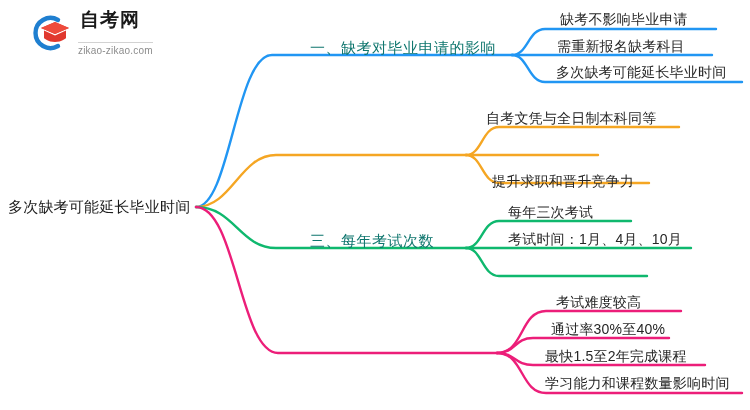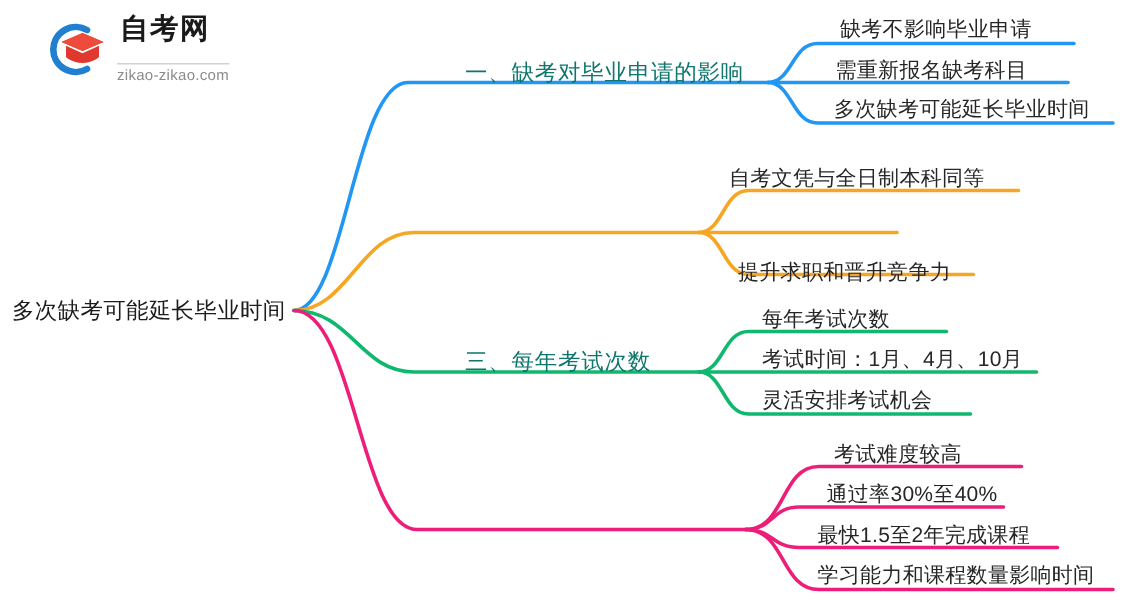--- a/index.html
+++ b/index.html
@@ -141,22 +141,21 @@
 
   <div class="node branch-node" style="left:310px; top:39px;">一、缺考对毕业申请的影响</div>
   <div class="node leaf-node" style="left:560px; top:11px;">缺考不影响毕业申请</div>
   <div class="node leaf-node" style="left:557px; top:38px;">需重新报名缺考科目</div>
   <div class="node leaf-node" style="left:556px; top:64px;">多次缺考可能延长毕业时间</div>
 
   <div class="node leaf-node" style="left:486px; top:110px;">自考文凭与全日制本科同等</div>
   <div class="node leaf-node" style="left:492px; top:173px;">提升求职和晋升竞争力</div>
 
   <div class="node branch-node" style="left:310px; top:232px;">三、每年考试次数</div>
-  <div class="node leaf-node" style="left:508px; top:204px;">每年考试次数</div>
+  <div class="node leaf-node" style="left:508px; top:204px;">每年三次考试</div>
   <div class="node leaf-node" style="left:508px; top:231px;">考试时间：1月、4月、10月</div>
-  <div class="node leaf-node" style="left:508px; top:258px;">灵活安排考试机会</div>
 
   <div class="node leaf-node" style="left:556px; top:294px;">考试难度较高</div>
   <div class="node leaf-node" style="left:551px; top:321px;text-align:center;">通过率30%至40%</div>
   <div class="node leaf-node" style="left:545px; top:348px;">最快1.5至2年完成课程</div>
   <div class="node leaf-node" style="left:545px; top:375px;">学习能力和课程数量影响时间</div>
 
 </div>
 
 </body></html>

